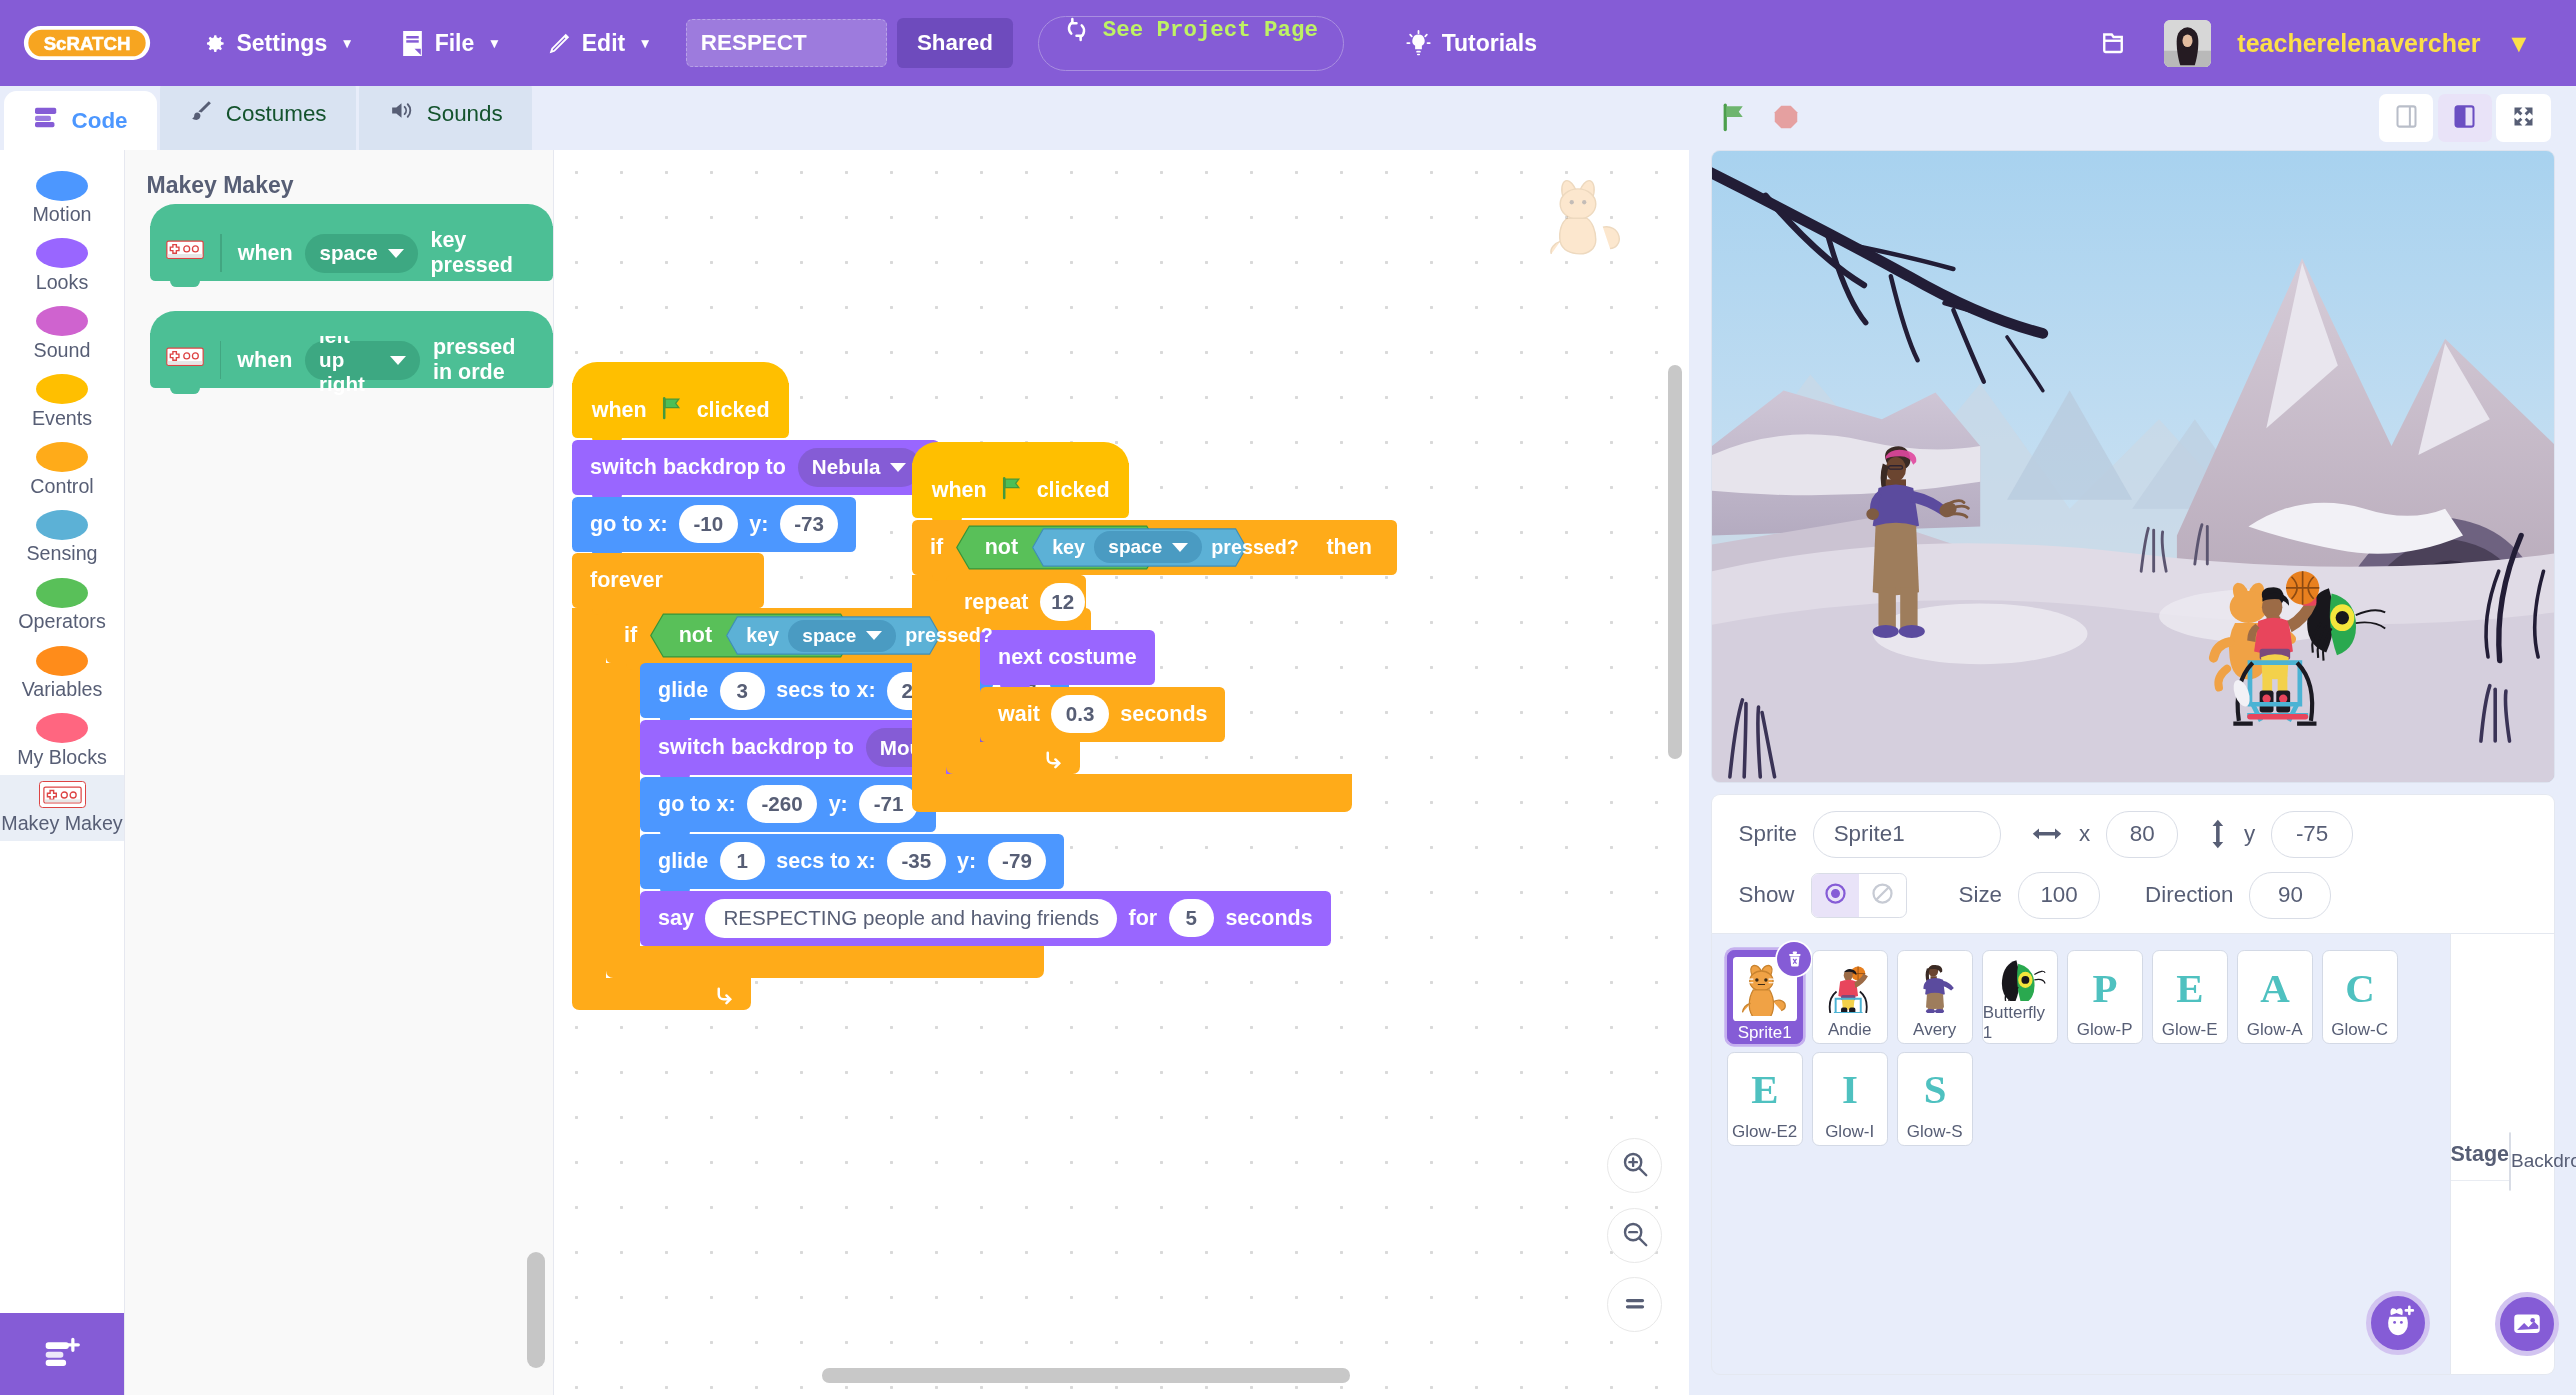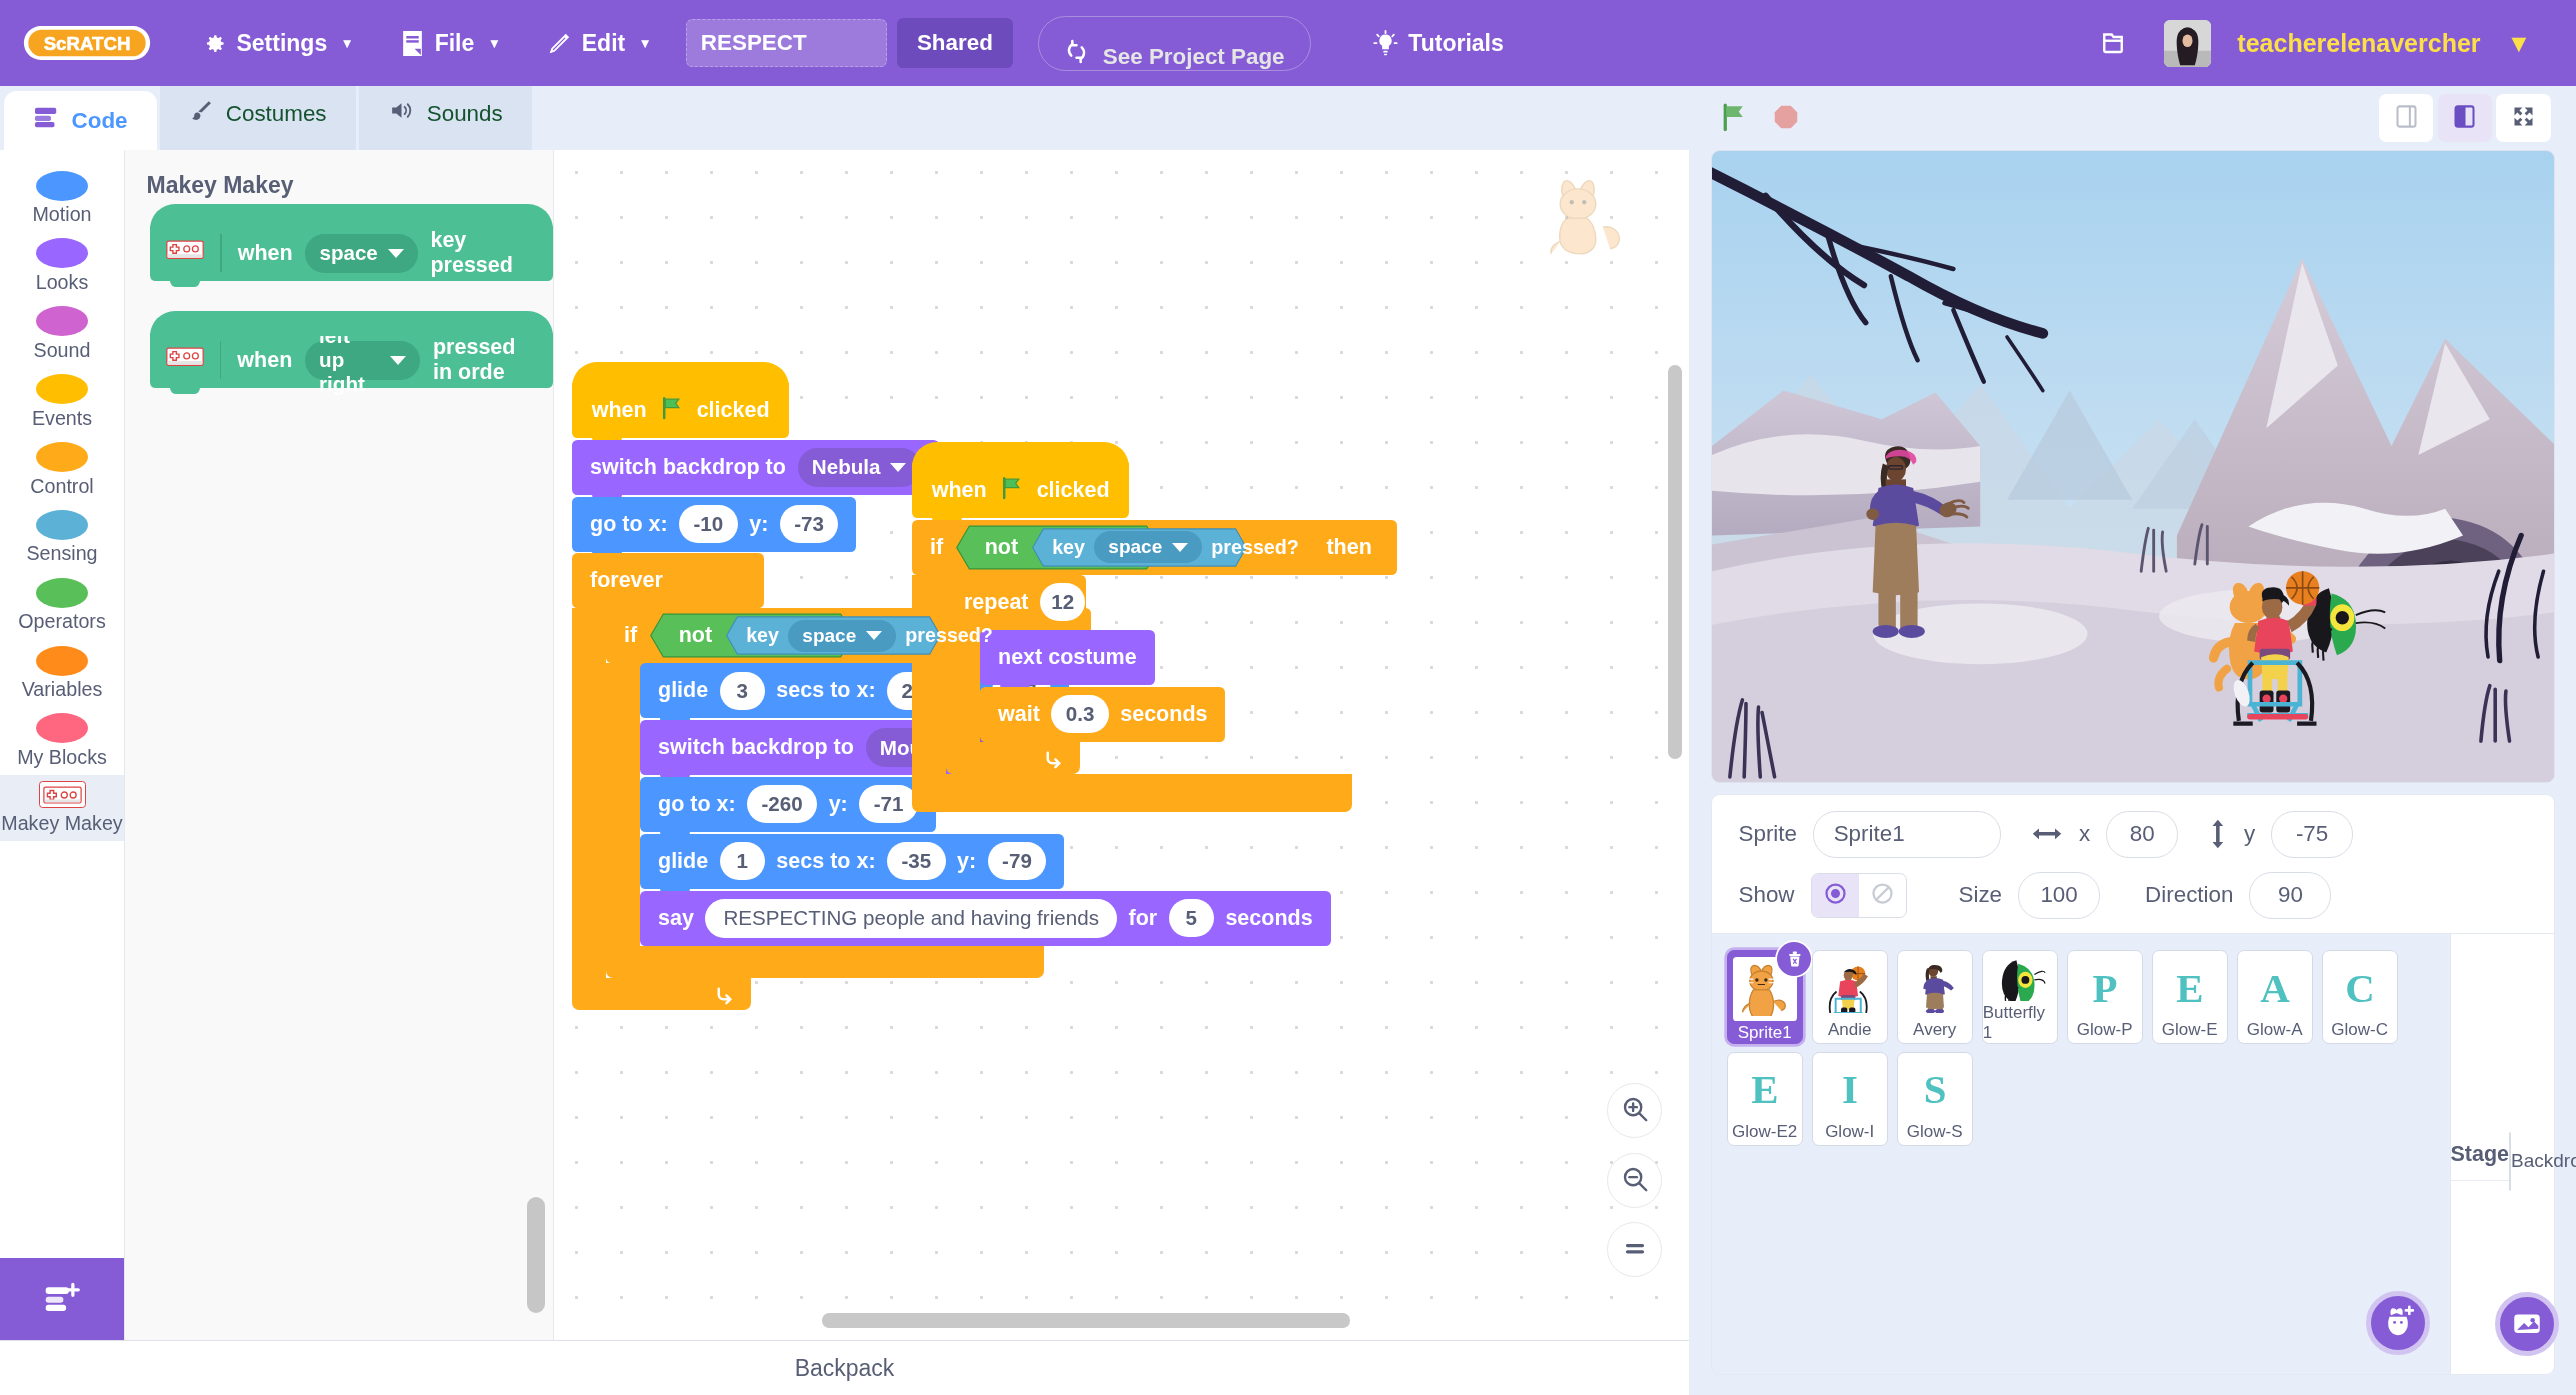--- a/index.html
+++ b/index.html
@@ -35,22 +35,22 @@
     display:flex; align-items:center; padding:0 14.3px;
     color:#fff; font-size:22.4px; font-weight:bold; margin:0 10.7px; cursor:text;
   }
   .shared-btn {
     height:50px; background:#6e4bbd; border-radius:6.3px;
     display:flex; align-items:center; padding:0 19.7px;
     color:#fff; font-size:22.4px; font-weight:bold; cursor:pointer;
   }
   .see-proj {
     height:55px; border:0.9px solid #a98ee0; border-radius:30px;
-    display:flex; align-items:flex-end; gap:14.3px; padding:0 25px;
-    color:#e5e5e5; font-size:22.4px; font-weight:bold; margin-left:25px; cursor:pointer;
+    display:flex; align-items:flex-start; gap:14.3px; padding:0 25px;
+    color:#bef264; font-size:22.4px; font-weight:bold; margin-left:25px; cursor:pointer;font-family:Liberation Mono, monospace;
   }
   .mb-right { margin-left:auto; display:flex; align-items:center; gap:0; }
   .folder-btn { padding:0 27px; cursor:pointer; display:flex; align-items:center; }
   .account {
     display:flex; align-items:center; gap:26px; padding:0 25px 0 9px;
     color:#fde047; font-size:25px; font-weight:bold; cursor:pointer;
   }
   .avatar {
     width:47px; height:47px; border-radius:6.3px; overflow:hidden;
     background:#dcdcdc; position:relative; flex:none;
@@ -788,23 +788,20 @@
               <span>
                 <svg width="30" height="30" viewBox="0 0 24 24" fill="none" stroke="#575e75" stroke-width="2.6" stroke-linecap="round">
                   <path d="M6 10h12M6 15h12"></path>
                 </svg>
               </span>
             </div>
           </div>
         </div>
       </div>
 
-      <div class="backpack">
-        <span>Backpack</span>
-      </div>
     </div>
 
     <div class="stagecol">
 
       <div class="stage-ctrl">
         <div class="flagbtn">
           <span>
             <svg width="30" height="30" viewBox="0 0 24 24">
               <path d="M5 2.5v19.5" stroke="#4c9f4c" stroke-width="2.6" stroke-linecap="round"></path>
               <path d="M6 3.4h13l-3.2 4.3L19 12H6z" fill="#6eb56e"></path>

